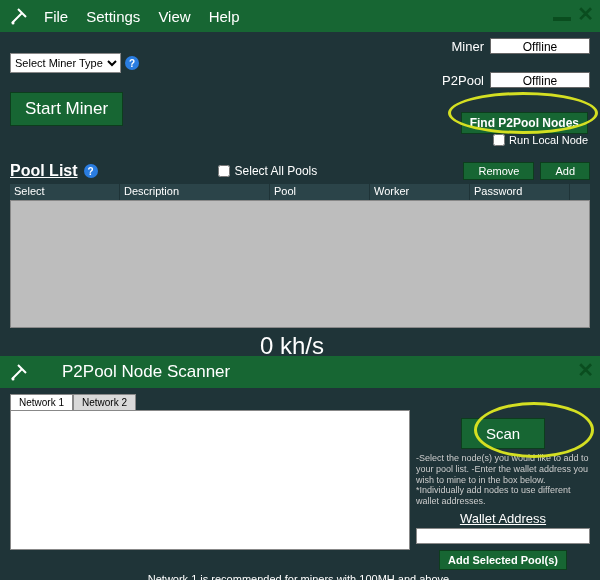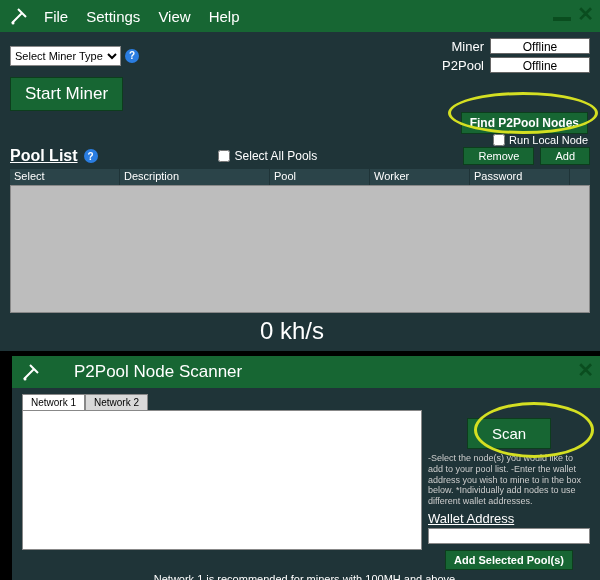--- a/index.html
+++ b/index.html
@@ -1,31 +1,31 @@
 <!DOCTYPE html>
 <html><head>
 <meta charset="utf-8">
 <style>
   * { box-sizing: border-box; margin: 0; padding: 0; font-family: Arial, Helvetica, sans-serif; }
   body { background: #000; width: 600px; height: 580px; overflow: hidden; color: #fff; font-size: 12px; }
   .window { background: #1f3438; position: relative; }
   .win1 { height: 350px; }
-  .win2 { height: 224px; margin-top: 6px; margin-left: 12px; }
+  .win2 { height: 224px; margin-top: 6px; }
   .titlebar { background: #176633; height: 32px; display: flex; align-items: center; padding: 0 8px; position: relative; }
   .logo { width: 22px; height: 22px; margin-right: 14px; display: flex; align-items: center; justify-content: center; }
   .menu { display: flex; gap: 18px; font-size: 15px; }
   .menu span { cursor: default; }
   .wincontrols { position: absolute; right: 6px; top: 4px; display: flex; gap: 6px; align-items: center; }
   .winbtn { font-size: 20px; font-weight: bold; color: #0a4d1f; line-height: 1; }
   .minbtn { width: 18px; height: 4px; background: #0a4d1f; margin-top: 10px; }
   .toprow { display: flex; padding: 6px 10px 2px 10px; align-items: center; }
   .selectwrap { display: flex; align-items: center; gap: 4px; }
   select.minertype { height: 20px; font-size: 11px; background: #fff; border: 1px solid #888; }
   .helpcircle { width: 14px; height: 14px; border-radius: 50%; background: #2a7de1; color: #fff; font-size: 10px; display: inline-flex; align-items: center; justify-content: center; font-weight: bold; }
-  .rightstatus { margin-left: auto; display: grid; grid-template-columns: auto 100px; gap: 3px 6px; align-items: center; font-size: 13px; }
+  .rightstatus { margin-left: auto; display: grid; grid-template-columns: auto 100px; gap: 18px 6px; align-items: center; font-size: 13px; }
   .rightstatus .lab { text-align: right; }
   .statusbox { background: #fff; color: #000; text-align: center; font-size: 12px; height: 16px; line-height: 16px; border: 1px solid #666; }
   .startbtn { background: #176633; border: 1px solid #0d3d1d; color: #fff; font-size: 17px; padding: 6px 14px; margin: 2px 0 0 10px; cursor: pointer; }
   .runlocal { position: absolute; right: 12px; top: 96px; font-size: 11px; display: flex; align-items: center; gap: 4px; margin-top: 38px; }
   .runlocal input { width: 12px; height: 12px; }
   .findnodes { position: absolute; right: 12px; top: 112px; background: #176633; border: 1px solid #0d3d1d; color: #fff; font-size: 12px; font-weight: bold; padding: 3px 8px; cursor: pointer; }
   .ellipse1 { position: absolute; right: 2px; top: 92px; width: 150px; height: 42px; border: 3px solid #d4df22; border-radius: 50%; pointer-events: none; }
   .poollistrow { display: flex; align-items: center; padding: 8px 10px 4px 10px; margin-top: 28px; }
   .poollist-title { font-size: 16px; text-decoration: underline; margin-right: 6px; font-weight: bold; }
   .selectall { margin-left: 120px; display: flex; align-items: center; gap: 5px; font-size: 12px; }
@@ -42,21 +42,21 @@
   .w2body { padding: 6px 10px 4px 10px; position: relative; }
   .tabs { display: flex; }
   .tab { background: #d9d9d9; color: #000; font-size: 10px; padding: 2px 8px; border: 1px solid #888; border-bottom: none; cursor: pointer; }
   .tab.active { background: #fff; }
   .scanarea { display: flex; gap: 6px; }
   .nodelist { background: #fff; border: 1px solid #888; width: 400px; height: 140px; }
   .rightpane { flex: 1; position: relative; font-size: 10px; color: #ddd; }
   .scanbtn { background: #176633; border: 1px solid #0d3d1d; color: #fff; font-size: 15px; padding: 6px 24px; cursor: pointer; display: block; margin: 8px auto 4px auto; }
   .ellipse2 { position: absolute; right: -4px; top: -8px; width: 120px; height: 56px; border: 3px solid #d4df22; border-radius: 50%; pointer-events: none; }
   .instructions { font-size: 9px; line-height: 1.2; color: #ccc; margin-top: 2px; }
-  .walletlabel { text-align: left; font-size: 13px; color: #fff; margin-top: 4px; text-decoration: underline; }
+  .walletlabel { text-align: center; font-size: 13px; color: #fff; margin-top: 4px; text-decoration: underline; }
   .walletinput { width: 100%; height: 16px; background: #fff; border: 1px solid #888; margin-top: 2px; }
   .addpoolbtn { background: #176633; border: 1px solid #0d3d1d; color: #fff; font-size: 11px; font-weight: bold; padding: 3px 8px; cursor: pointer; display: block; margin: 6px auto 0 auto; }
   .footnote { text-align: center; font-size: 11px; color: #fff; padding: 3px 0; }
 </style>
 </head>
 <body>
 
 <div class="window win1">
   <div class="titlebar">
     <div class="logo">

